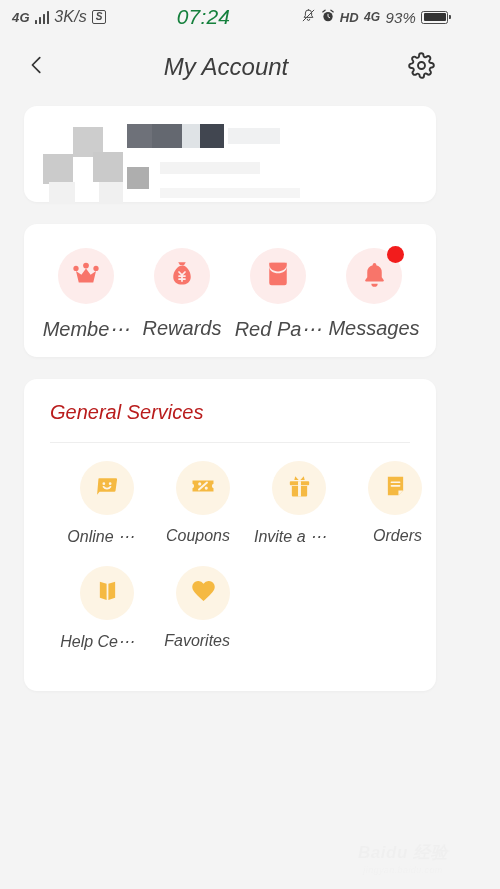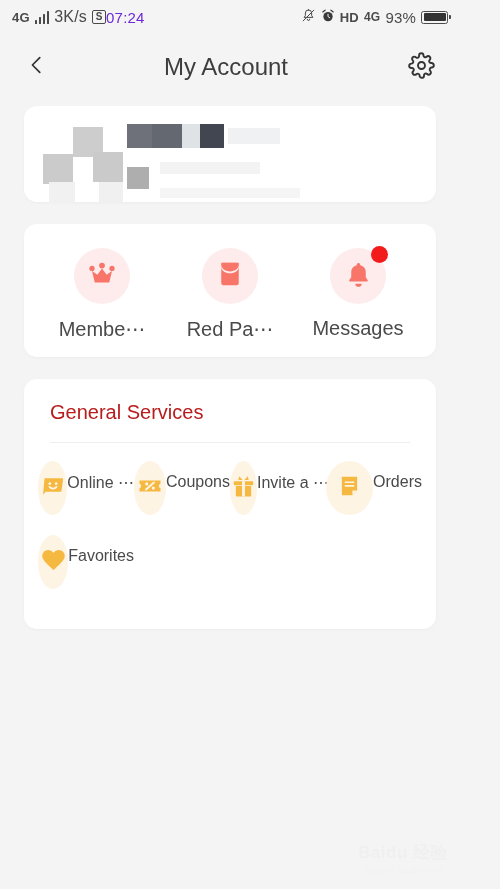--- a/index.html
+++ b/index.html
@@ -2,30 +2,30 @@
 <html><head>
 <meta charset="utf-8">
 <style>
   * { margin:0; padding:0; box-sizing:border-box; }
   html, body {
     width:500px; height:889px;
     background:#f4f4f4;
     font-family:"Liberation Sans", sans-serif;
     overflow:hidden;
   }
-  .screen { position:relative; width:460px; height:889px; background:#f4f4f4; }
+  .screen { position:relative; width:460px; height:889px; background:#f4f4f4;font-style:italic; }
 
   
   .statusbar {
     height:34px; display:flex; align-items:center;
     padding:0 12px; font-size:15px; color:#4a4a4a;
     background:#f4f4f4; letter-spacing:.2px;
   }
   .sb-left { display:flex; align-items:center; gap:5px; }
-  .sb-center { flex:1; text-align:left; font-size:15px; color:#6d28d9; }
+  .sb-center { flex:1; text-align:center; font-size:21px; color:#15803d; }
   .sb-right { display:flex; align-items:center; gap:5px; }
   .net-label { font-size:13px; font-weight:600; }
   .bars { display:flex; align-items:flex-end; gap:1.5px; height:13px; }
   .bars i { width:2.5px; background:#4a4a4a; display:block; border-radius:.5px; }
   .bars i:nth-child(1){height:4px;} .bars i:nth-child(2){height:6.5px;}
   .bars i:nth-child(3){height:9.5px;} .bars i:nth-child(4){height:13px;}
   .speed { font-size:16px; }
   .s-box {
     width:14px;height:14px;border:1.4px solid #4a4a4a;border-radius:2px;
     font-size:10px;line-height:11px;text-align:center;font-weight:700;
@@ -76,21 +76,21 @@
     position:absolute; top:-2px; right:-2px;
     width:17px;height:17px;border-radius:50%;background:#f21c1c;
   }
 
   
   .services { padding:22px 0 20px; }
   .svc-title { font-size:20px; color:#b91c1c; padding:0 26px 18px; }
   .divider { height:1px; background:#eeeeee; margin:0 26px 18px; }
   .svc-grid { display:flex; flex-wrap:wrap; padding:0 14px; }
   .s-item {
-    width:25%; display:flex; align-items:flex-start;
+    width:25%; display:flex; flex-direction:column; align-items:flex-end;
     margin-bottom:20px; cursor:pointer;
   }
   .s-circle {
     width:54px;height:54px;border-radius:50%;background:#fdf4e4;
     display:flex;align-items:center;justify-content:center;
   }
   .s-label { margin-top:12px; font-size:16px; color:#4a4a4a; white-space:nowrap; }
 
   
   .watermark {
@@ -190,20 +190,35 @@
               <circle cx="4" cy="7.5" r="2.1"></circle>
                 <circle cx="12" cy="5.2" r="2.3"></circle>
                 <circle cx="20" cy="7.5" r="2.1"></circle>
               <path d="M4 9.5l2.2 9.2h11.6L20 9.5l-4.3 3.1L12 7.6l-3.7 5z"></path>
             </svg>
           </span>
         </div>
         <div class="q-label">Membe⋯</div>
       </div>
 
+      <div class="q-item">
+        <div class="q-circle">
+          <span>
+            <svg width="30" height="30" viewBox="0 0 24 24" fill="#f8756a">
+              <path d="M9 2.6h6l-1.3 2.1h-3.4z"></path>
+              <path d="M12 5.1c-3.4 0-7 4.7-7 9.2 0 4 3.1 6.1 7 6.1s7-2.1 7-6.1c0-4.5-3.6-9.2-7-9.2z"></path>
+              <path d="M9.6 10.4l2.4 2.4 2.4-2.4" fill="none" stroke="#fdeceb" stroke-width="1.4" stroke-linecap="round"></path>
+              <line x1="9.6" y1="13.6" x2="14.4" y2="13.6" stroke="#fdeceb" stroke-width="1.4" stroke-linecap="round"></line>
+              <line x1="9.6" y1="16" x2="14.4" y2="16" stroke="#fdeceb" stroke-width="1.4" stroke-linecap="round"></line>
+              <line x1="12" y1="12.8" x2="12" y2="17.6" stroke="#fdeceb" stroke-width="1.4" stroke-linecap="round"></line>
+            </svg>
+          </span>
+        </div>
+        <div class="q-label">Rewards</div>
+      </div>
 
       <div class="q-item">
         <div class="q-circle">
           <span>
             <svg width="30" height="30" viewBox="0 0 24 24" fill="#f8756a">
               <rect x="5" y="3" width="14" height="18" rx="1.8"></rect>
               <path d="M5 3h14v3.4c0 2.9-3.1 5-7 5s-7-2.1-7-5z" fill="#fdeceb"></path>
               <path d="M5 3h14v1.6c0 3-3.1 5.3-7 5.3S5 7.6 5 4.6z"></path>
             </svg>
           </span>
@@ -283,20 +298,31 @@
               <path d="M5.2 3.4h13.6v12.2l-4.2 4.2H5.2z"></path>
               <path d="M18.8 15.6l-4.2 4.2v-4.2z" fill="#fdf4e4"></path>
               <line x1="8.4" y1="8.2" x2="15.6" y2="8.2" stroke="#fdf4e4" stroke-width="1.5" stroke-linecap="round"></line>
               <line x1="8.4" y1="11.4" x2="15.6" y2="11.4" stroke="#fdf4e4" stroke-width="1.5" stroke-linecap="round"></line>
             </svg>
           </span>
         </div>
         <div class="s-label">Orders</div>
       </div>
 
+      <div class="s-item">
+        <div class="s-circle">
+          <span>
+            <svg width="27" height="27" viewBox="0 0 24 24" fill="#f5b942">
+              <path d="M11.2 5.2v14.4L5.2 17.6V3.4z"></path>
+              <path d="M12.8 5.2v14.4l6-2V3.4z"></path>
+            </svg>
+          </span>
+        </div>
+        <div class="s-label">Help Ce⋯</div>
+      </div>
 
       <div class="s-item">
         <div class="s-circle">
           <span>
             <svg width="27" height="27" viewBox="0 0 24 24" fill="#f5b942">
               <path d="M12 20.4l-1.5-1.35C5.2 14.3 2 11.4 2 7.85A5.1 5.1 0 0 1 7.1 2.7 5.6 5.6 0 0 1 12 5a5.6 5.6 0 0 1 4.9-2.3A5.1 5.1 0 0 1 22 7.85c0 3.55-3.2 6.45-8.5 11.2z"></path>
             </svg>
           </span>
         </div>
         <div class="s-label">Favorites</div>

